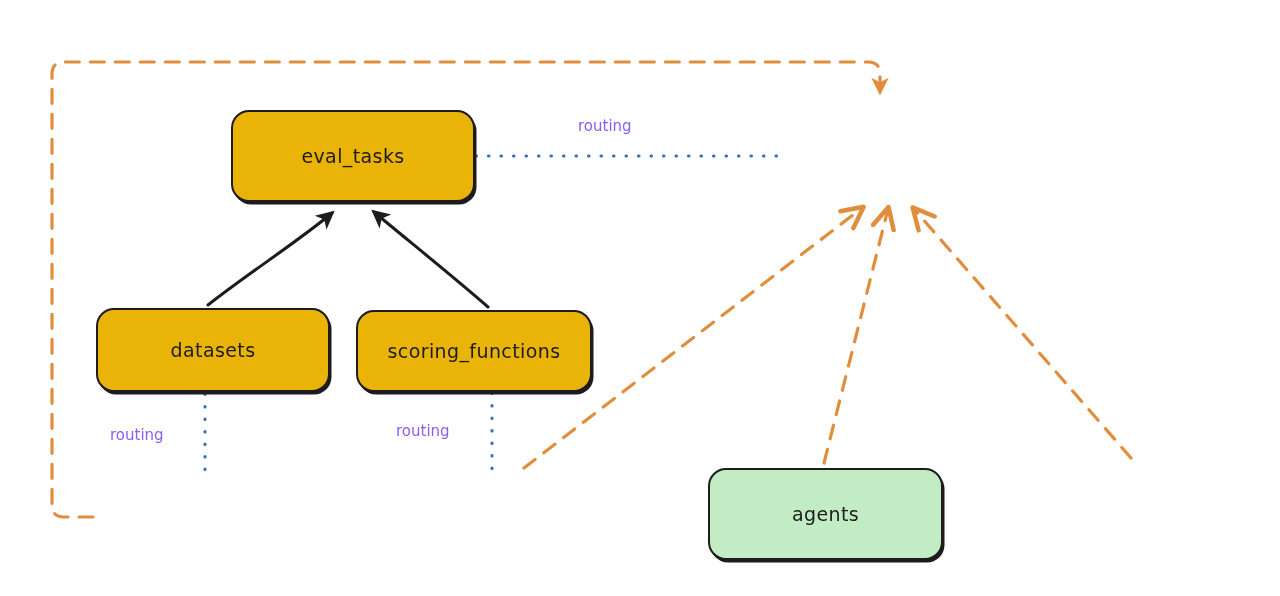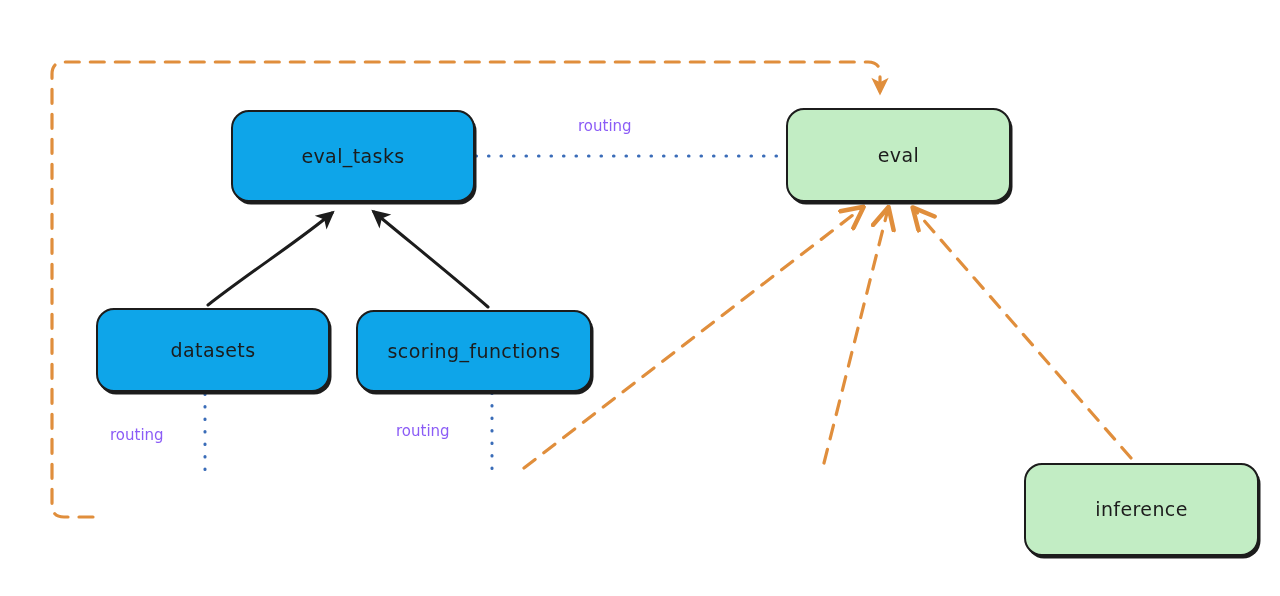--- a/index.html
+++ b/index.html
@@ -34,21 +34,21 @@
     display: flex;
     align-items: center;
     justify-content: center;
     text-align: center;
     color: #1c1c1c;
     font-family: "DejaVu Sans", sans-serif;
     font-size: 19px;
     letter-spacing: 0.4px;
     box-shadow: 2px 3px 0 -0.5px #1c1c1c;
   }
-  .node-blue  { background: #0ea5e9; align-items: center; }
+  .node-blue  { background: #eab308; align-items: center; }
   .node-green { background: #c2edc4; }
   .node-label {
     display: block;
     line-height: 1.1;
     padding: 0 6px;
     white-space: nowrap;
   }
   .edge-label {
     position: absolute;
     color: #8b5cf6;
@@ -109,38 +109,35 @@
 
     <g>
       <path d="M 1131 458 L 914 209" fill="none" stroke="#e08e3c" stroke-width="3.2" stroke-linecap="round" stroke-dasharray="14 11" marker-end="url(#arrow-orange-open)"></path>
     </g>
   </svg>
 
   <div class="node node-blue" style="left:231px; top:110px; width:244px; height:92px;">
     <span class="node-label">eval_tasks</span>
   </div>
 
-  <div class="node node-green" style="left:786px; top:108px; width:225px; height:94px;">
-    <span class="node-label">eval</span>
-  </div>
 
   <div class="node node-blue" style="left:96px; top:308px; width:234px; height:84px;">
     <span class="node-label">datasets</span>
   </div>
 
   <div class="node node-blue" style="left:356px; top:310px; width:236px; height:82px;">
     <span class="node-label">scoring_functions</span>
   </div>
 
 
 
+  <div class="node node-green" style="left:708px; top:468px; width:235px; height:92px;">
+    <span class="node-label">agents</span>
+  </div>
 
-  <div class="node node-green" style="left:1024px; top:463px; width:235px; height:93px;">
-    <span class="node-label">inference</span>
-  </div>
 
   <div class="edge-label" style="left:578px; top:117px;">routing</div>
 
   <div class="edge-label" style="left:110px; top:426px;">routing</div>
 
   <div class="edge-label" style="left:396px; top:422px;">routing</div>
 
 </div>
 
 </body></html>

